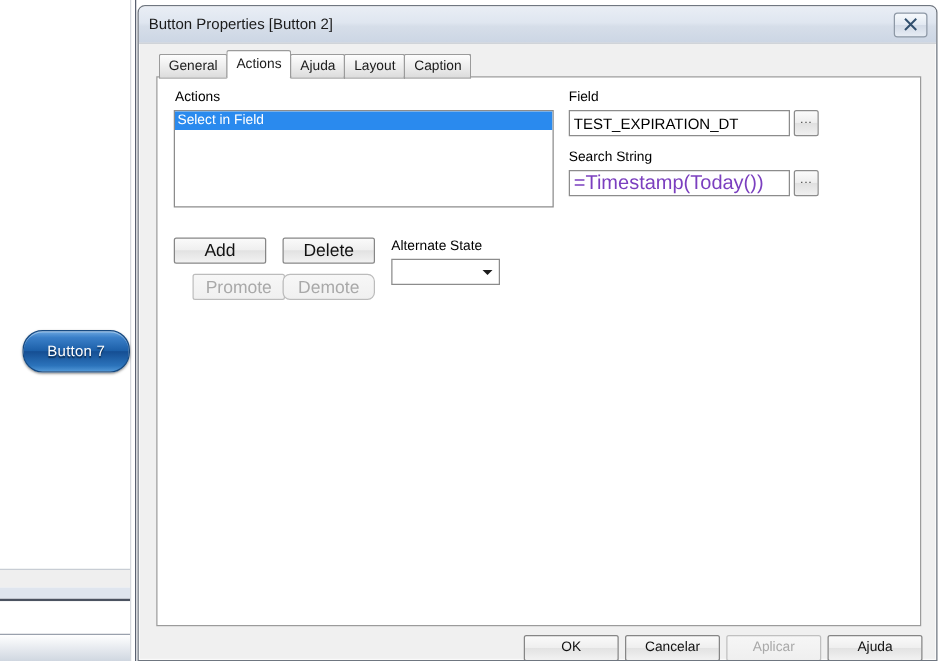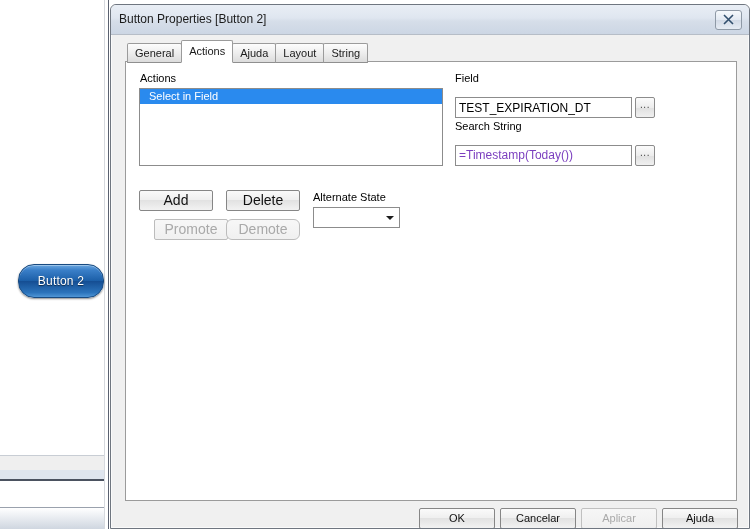--- a/index.html
+++ b/index.html
@@ -201,61 +201,60 @@
     width: 304px;
     height: 78px;
     background: #ffffff;
     border: 1px solid #8c8c8c;
     box-sizing: border-box;
     overflow: hidden;
   }
   .list-item {
     height: 15px;
     line-height: 15px;
-    padding-left: 9px;
+    padding-left: 2px;
     font-size: 11px;
     color: #000;
     cursor: default;
   }
   .list-item.selected {
     background: #2a8aee;
     color: #ffffff;
   }
 
   
   #field-label { left: 329px; top: 10px; }
   #search-label { left: 329px; top: 58px; }
 
   .input-row {
     position: absolute;
     display: flex;
     align-items: stretch;
     height: 21px;
-    margin-top: 9px;
   }
   .text-input {
     width: 177px;
     height: 21px;
     box-sizing: border-box;
     border: 1px solid #8c8c8c;
     background: #ffffff;
     font-family: "Liberation Sans", sans-serif;
     font-size: 12px;
     color: #000;
     padding: 0 3px;
     line-height: 19px;
     outline: none;
   }
   .expr-input {
     width: 177px;
     height: 21px;
     box-sizing: border-box;
     border: 1px solid #8c8c8c;
     background: #ffffff;
-    font-size: 12px;
+    font-size: 16px;
     padding: 0 3px;
     line-height: 19px;
     color: #7b3fbf;
     overflow: hidden;
     white-space: nowrap;
     cursor: text;
   }
   .ellipsis-button {
     width: 20px;
     height: 21px;
@@ -373,40 +372,40 @@
   <div class="bg-band-blue" style="top:470px;height:9px;"></div>
   <div class="bg-rule" style="top:479px;background:#4b5260;height:2px;"></div>
   <div class="bg-sheet" style="left:0;top:481px;width:104px;height:26px;"></div>
   <div class="bg-rule" style="top:507px;background:#9aa1ad;"></div>
   <div class="bg-band-grad" style="top:508px;height:21px;"></div>
   <div class="bg-vline-soft" style="left:104px;"></div>
   <div class="bg-vline" style="left:108px;"></div>
 </div>
 
 <div id="qv-button">
-  <span class="qv-button-label">Button 2</span>
+  <span class="qv-button-label">Button 7</span>
 </div>
 
 <div id="dialog">
 
   <div id="dialog-titlebar">
     <div id="dialog-title">Button Properties [Button 2]</div>
     <div id="dialog-close-button">
       <svg width="13" height="11" viewBox="0 0 13 11" aria-hidden="true">
         <path d="M2 1 L11 10 M11 1 L2 10" stroke="#32506e" stroke-width="1.6" fill="none"></path>
       </svg>
     </div>
   </div>
 
   <div id="tabstrip">
     <div class="tab">General</div>
     <div class="tab active">Actions</div>
     <div class="tab">Ajuda</div>
     <div class="tab">Layout</div>
-    <div class="tab">String</div>
+    <div class="tab">Caption</div>
   </div>
 
   <div id="tab-panel">
 
     <div class="group-label" id="actions-label">Actions</div>
     <div id="actions-listbox">
       <div class="list-item selected">Select in Field</div>
     </div>
 
     <div class="btn" id="add-button">Add</div>

